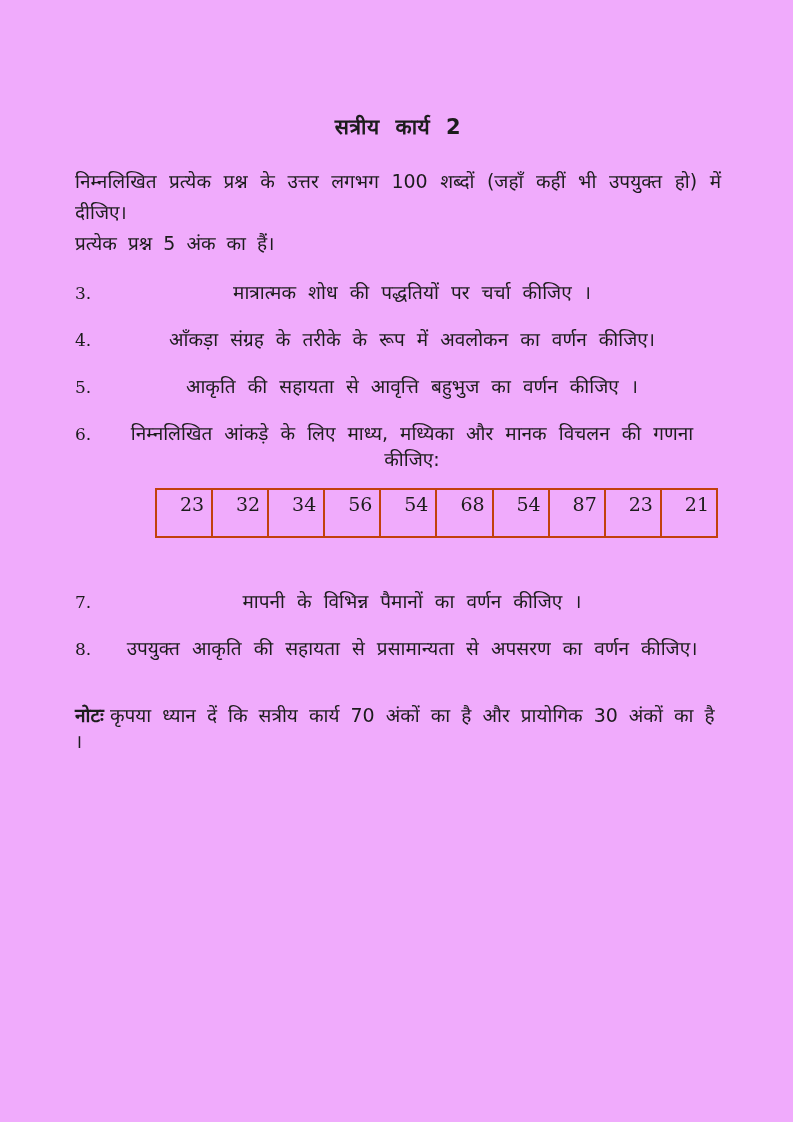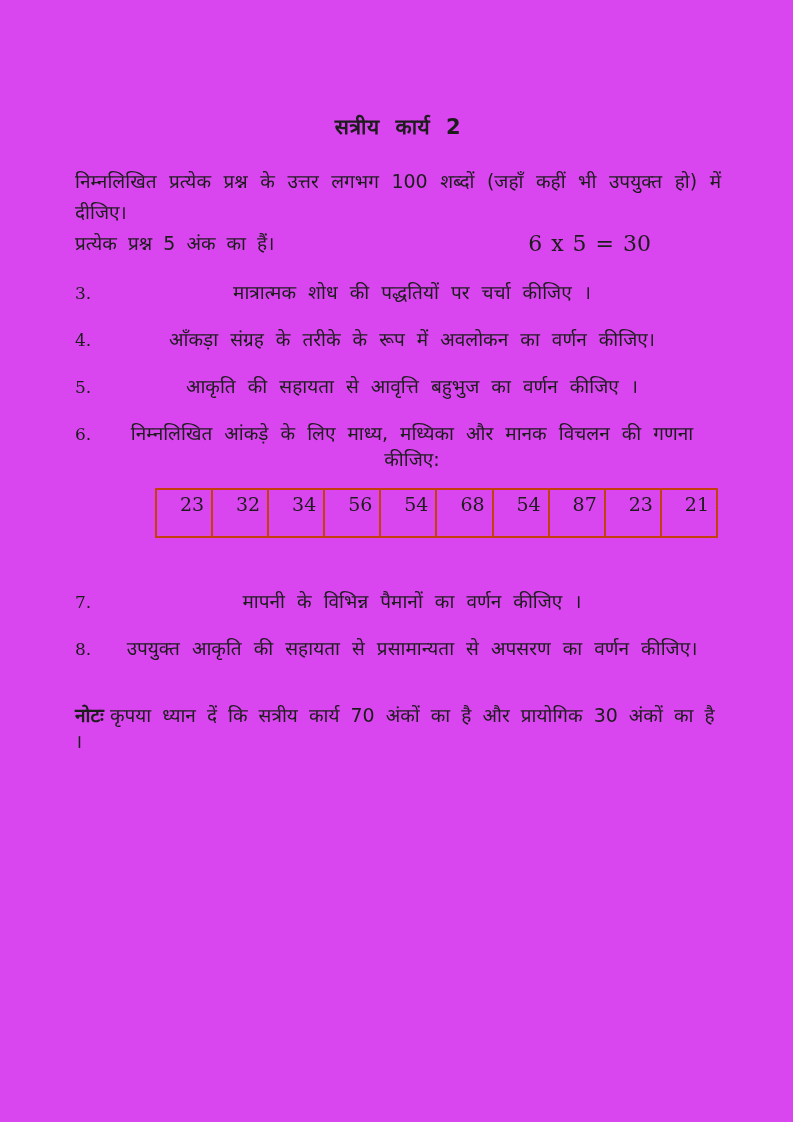--- a/index.html
+++ b/index.html
@@ -9,21 +9,21 @@
     height: 1122px;
     background: #ffffff;
     font-family: "DejaVu Sans", sans-serif;
     color: #1c1c1c;
     overflow: hidden;
   }
 
   .page {
     width: 793px;
     height: 1122px;
-    background: #d946ef;
+    background: #f0abfc;
     padding: 112px 72px 0 75px;
   }
 
   .doc-title {
     text-align: center;
     font-size: 21px;
     font-weight: bold;
     letter-spacing: 0.5px;
     word-spacing: 8px;
     margin-bottom: 26px;
@@ -106,21 +106,20 @@
 <body>
 
 <div class="page">
 
   <div class="doc-title">सत्रीय कार्य 2</div>
 
   <div class="instructions">
     <div class="line1">निम्नलिखित प्रत्येक प्रश्न के उत्तर लगभग 100 शब्दों (जहाँ कहीं भी उपयुक्त हो) में दीजिए।</div>
     <div class="line2">
       <span>प्रत्येक प्रश्न 5 अंक का हैं।</span>
-      <span class="marks-formula">6 x 5 = 30</span>
     </div>
   </div>
 
   <div class="questions">
 
     <div class="question">
       <span class="q-num">3.</span>
       <span class="q-text">मात्रात्मक शोध की पद्धतियों पर चर्चा कीजिए ।</span>
     </div>
 

